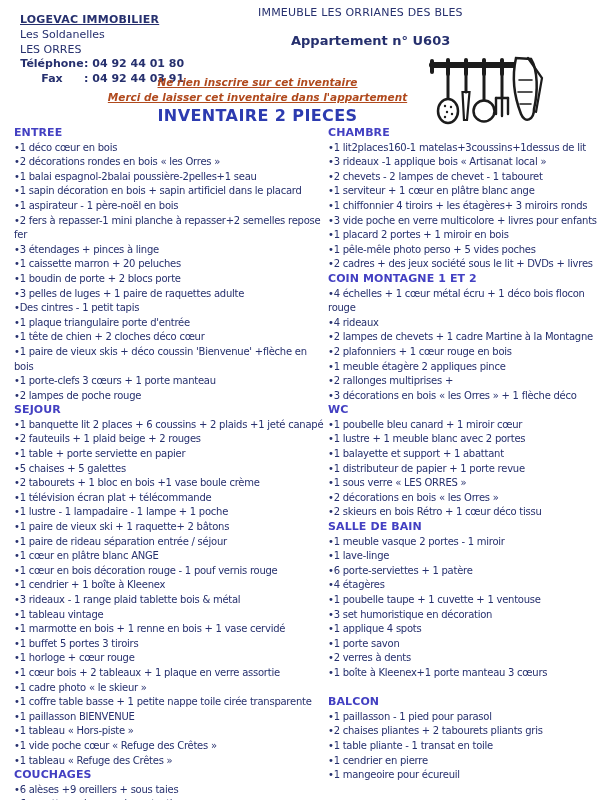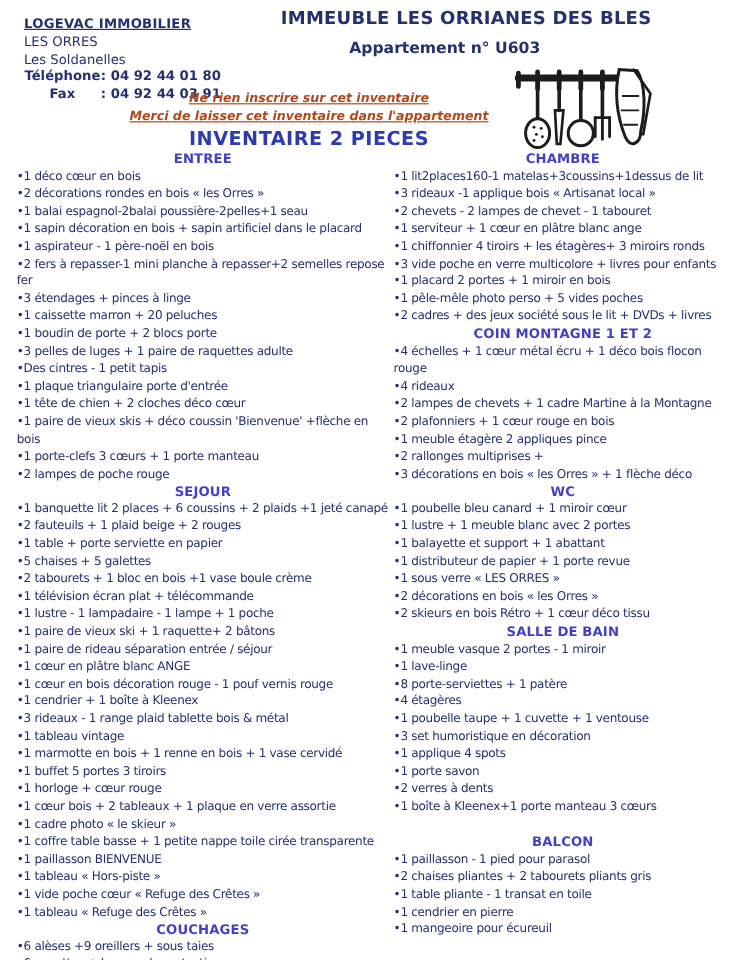--- a/index.html
+++ b/index.html
@@ -6,46 +6,46 @@
   .page{
     position:relative;width:611px;height:800px;background:#ffffff;overflow:hidden;
     font-family:"DejaVu Sans",sans-serif;color:#26306e;
   }
   
   .agency{position:absolute;left:20px;top:13px;font-size:11px;line-height:14.8px;font-weight:bold;}
   .agency-name{text-decoration:underline;letter-spacing:.2px;}
   .agency .light{font-weight:normal;}
   .contact-label{display:inline-block;width:64px;text-align:center;}
   
-  .building{position:absolute;left:234px;top:6px;font-size:15px;font-weight:bold;letter-spacing:.2px;}
+  .building{position:absolute;left:258px;top:6px;font-size:11px;font-weight:normal;letter-spacing:.2px;}
   .apartment{position:absolute;left:291px;top:33px;font-size:13px;font-weight:bold;}
   
   .center-block{position:absolute;left:0;top:75px;width:515px;text-align:center;}
   .notice{font-size:10.5px;font-style:italic;font-weight:bold;color:#b0491d;
           text-decoration:underline;line-height:15px;}
   .doc-title{font-size:16px;font-weight:bold;color:#2c3bb0;letter-spacing:.4px;margin-top:1px;}
   
   .clipart{position:absolute;left:424px;top:52px;width:130px;height:96px;}
   
   .col{position:absolute;top:126px;font-size:10px;line-height:14.6px;letter-spacing:-.25px;}
   .col-left{left:14px;width:310px;}
   .col-right{left:328px;width:282px;}
-  .sec-title{font-size:11px;font-weight:bold;color:#4340c2;letter-spacing:.1px;text-align:center;}
+  .sec-title{font-size:11px;font-weight:bold;color:#4340c2;letter-spacing:.1px;}
   .item{white-space:normal;}
   .section.spacer{margin-top:14.6px;}
 </style>
 </head>
 <body>
 
 <div class="page">
 
   <div class="agency">
     <div class="agency-name">LOGEVAC IMMOBILIER</div>
+    <div class="light">Les Soldanelles</div>
     <div class="light">LES ORRES</div>
-    <div class="light">Les Soldanelles</div>
     <div><span class="contact-label">Téléphone</span><span>:</span> <span>04 92 44 01 80</span></div>
     <div><span class="contact-label">Fax</span><span>:</span> <span>04 92 44 03 91</span></div>
   </div>
 
   <div class="building">IMMEUBLE LES ORRIANES DES BLES</div>
   <div class="apartment">Appartement n° U603</div>
 
   <div class="center-block">
     <div class="notice">Ne rien inscrire sur cet inventaire</div>
     <div class="notice">Merci de laisser cet inventaire dans l'appartement</div>
@@ -168,21 +168,21 @@
         <div class="item">•1 balayette et support + 1 abattant</div>
         <div class="item">•1 distributeur de papier + 1 porte revue</div>
         <div class="item">•1 sous verre « LES ORRES »</div>
         <div class="item">•2 décorations en bois « les Orres »</div>
         <div class="item">•2 skieurs en bois Rétro + 1 cœur déco tissu</div>
       </div>
       <div class="section">
         <div class="sec-title">SALLE DE BAIN</div>
         <div class="item">•1 meuble vasque 2 portes - 1 miroir</div>
         <div class="item">•1 lave-linge</div>
-        <div class="item">•8 porte-serviettes + 1 patère</div>
+        <div class="item">•6 porte-serviettes + 1 patère</div>
         <div class="item">•4 étagères</div>
         <div class="item">•1 poubelle taupe + 1 cuvette + 1 ventouse</div>
         <div class="item">•3 set humoristique en décoration</div>
         <div class="item">•1 applique 4 spots</div>
         <div class="item">•1 porte savon</div>
         <div class="item">•2 verres à dents</div>
         <div class="item">•1 boîte à Kleenex+1 porte manteau 3 cœurs</div>
       </div>
       <div class="section spacer">
         <div class="sec-title">BALCON</div>

